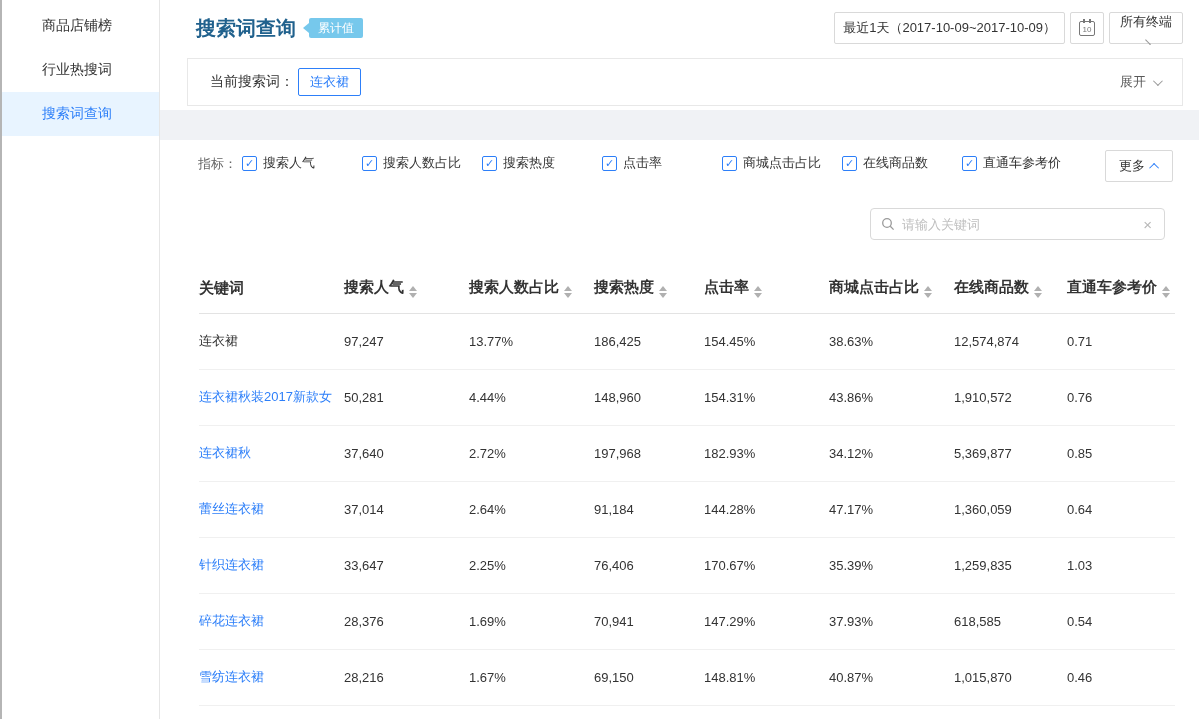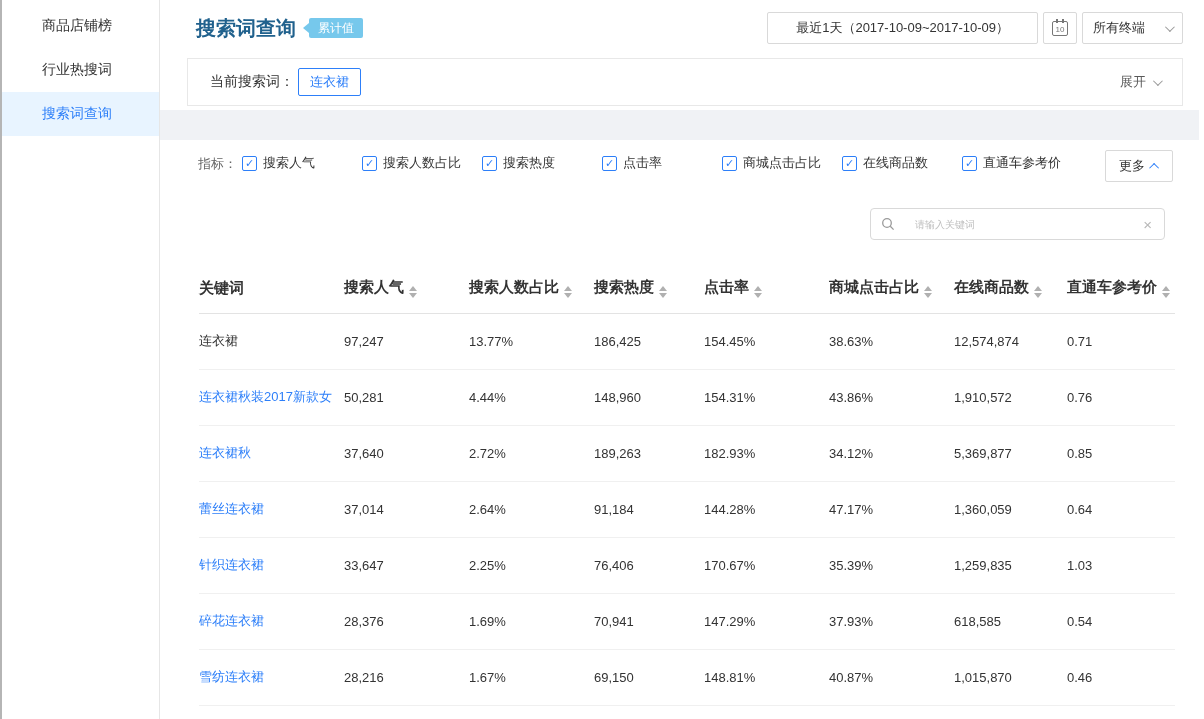--- a/index.html
+++ b/index.html
@@ -51,31 +51,31 @@
   .badge {
     background: var(--badge-bg); color: #fff; font-size: 12px;
     padding: 3px 9px; border-radius: 2px; line-height: 14px;
   }
   .topbar-right { display: flex; align-items: center; gap: 5px; }
   .date-picker, .cal-btn, .terminal-select {
     border: 1px solid var(--border); border-radius: 2px; background: #fff;
     height: 32px; display: flex; align-items: center; cursor: pointer;
     font-size: 13px; color: #333;
   }
-  .date-picker { padding: 0 28px; }
+  .date-picker { padding: 0 8px; }
   .cal-btn { width: 34px; justify-content: center; }
   .cal {
     width: 16px; height: 15px; border: 1px solid #777; border-radius: 2px;
     position: relative; font-size: 8px; color: #777; text-align: center; line-height: 15px;
   }
   .cal::before, .cal::after {
     content: ""; position: absolute; top: -3px; width: 2px; height: 4px; background: #777;
   }
   .cal::before { left: 3px; } .cal::after { right: 3px; }
-  .terminal-select { padding: 0 10px; gap: 20px; }
+  .terminal-select { padding: 0 10px; gap: 12px; flex-direction: column; }
   .chev {
     width: 7px; height: 7px; display: inline-block;
     border-right: 1.5px solid #999; border-bottom: 1.5px solid #999;
   }
   .chev.down { transform: rotate(45deg) translateY(-2px); }
   .chev.up { transform: rotate(-135deg) translateY(-2px); border-color: var(--accent); }
 
   .term-box {
     margin: 2px 16px 0 27px; border: 1px solid var(--line);
     height: 48px; display: flex; align-items: center; padding: 0 22px;
@@ -117,21 +117,21 @@
     font-family: "Liberation Sans", "DejaVu Sans", sans-serif;
   }
 
   
   .search-row { display: flex; justify-content: flex-end; padding: 34px 34px 0 0; }
   .search-box {
     width: 295px; height: 32px; border: 1px solid var(--border); border-radius: 4px;
     display: flex; align-items: center; padding: 0 10px; background: #fff;
   }
   .search-box input {
-    border: none; outline: none; flex: 1; font-size: 10px; margin-left: 20px;
+    border: none; outline: none; flex: 1; font-size: 13px; margin-left: 7px;
     font-family: "Liberation Sans", "DejaVu Sans", sans-serif; color: #333;
   }
   .search-box input::placeholder { color: #bfbfbf; }
   .clear-x { color: #b8b8b8; font-size: 15px; cursor: pointer; padding: 0 2px; }
 
   
   table.kw-table {
     table-layout: fixed; width: 976px; margin: 26px 24px 0 39px;
     border-collapse: collapse; font-size: 13px;
   }
@@ -325,21 +325,21 @@
               <td>148,960</td>
               <td>154.31%</td>
               <td>43.86%</td>
               <td>1,910,572</td>
               <td>0.76</td>
             </tr>
             <tr>
               <td><span class="kw-link">连衣裙秋</span></td>
               <td>37,640</td>
               <td>2.72%</td>
-              <td>189,263</td>
+              <td>197,968</td>
               <td>182.93%</td>
               <td>34.12%</td>
               <td>5,369,877</td>
               <td>0.85</td>
             </tr>
             <tr>
               <td><span class="kw-link">蕾丝连衣裙</span></td>
               <td>37,014</td>
               <td>2.64%</td>
               <td>91,184</td>

